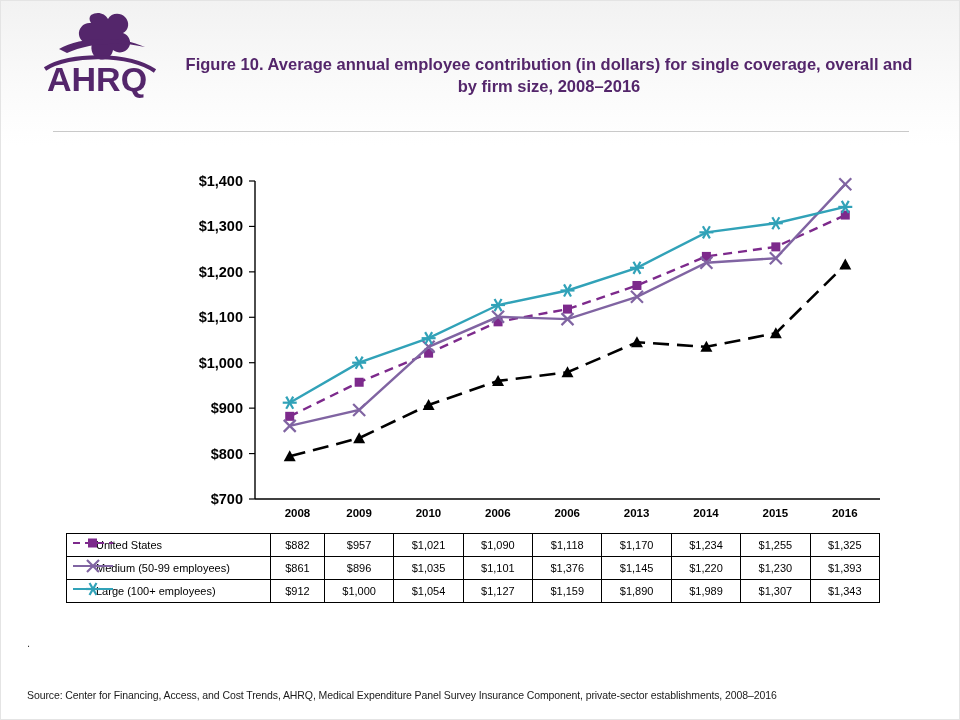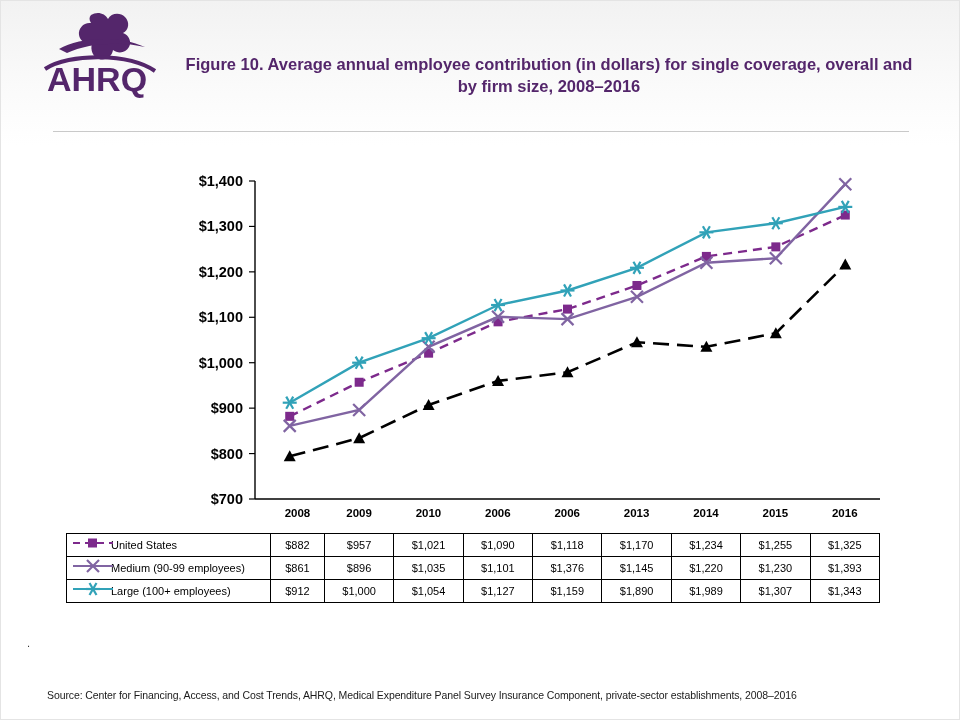--- a/index.html
+++ b/index.html
@@ -95,21 +95,21 @@
     font-size: 11.5px;
     padding-bottom: 11px;
   }
   table.datatable td.labelcell {
     text-align: left;
     width: 196px;
     padding-left: 4px;
     position: relative;
   }
   table.datatable td.labelcell span.lbl {
-    margin-left: 40px;
+    margin-left: 25px;
     display: inline-block;
   }
   .legend-mark {
     position: absolute;
     left: 4px;
     top: 0;
     width: 46px;
     height: 100%;
   }
   
@@ -120,21 +120,20 @@
     font-size: 11px;
     color: #333;
   }
   #source {
     position: absolute;
     left: 26px;
     top: 688px;
     font-size: 10.5px;
     color: #1a1a1a;
     letter-spacing: -0.1px;
-    margin-left: 20px;
   }
 </style>
 </head>
 <body>
 
 <div id="slide">
 
   <div id="header">
     <div id="logo">
       <svg width="140" height="100" viewBox="0 0 140 100" xmlns="http://www.w3.org/2000/svg">
@@ -292,21 +291,21 @@
             <td>$1,170</td>
             <td>$1,234</td>
             <td>$1,255</td>
             <td>$1,325</td>
           </tr>
           <tr>
             <td class="labelcell"><span class="legend-mark"><svg width="46" height="18" viewBox="0 0 46 18">
                   <line x1="2" y1="9" x2="42" y2="9" stroke="#8064a2" stroke-width="2.2"></line>
                   <line x1="16" y1="3" x2="28" y2="15" stroke="#8064a2" stroke-width="2.2"></line>
                   <line x1="28" y1="3" x2="16" y2="15" stroke="#8064a2" stroke-width="2.2"></line>
-                </svg></span><span class="lbl">Medium (90-99 employees)</span></td>
+                </svg></span><span class="lbl">Medium (50-99 employees)</span></td>
             <td>$861</td>
             <td>$896</td>
             <td>$1,035</td>
             <td>$1,101</td>
             <td>$1,376</td>
             <td>$1,145</td>
             <td>$1,220</td>
             <td>$1,230</td>
             <td>$1,393</td>
           </tr>

